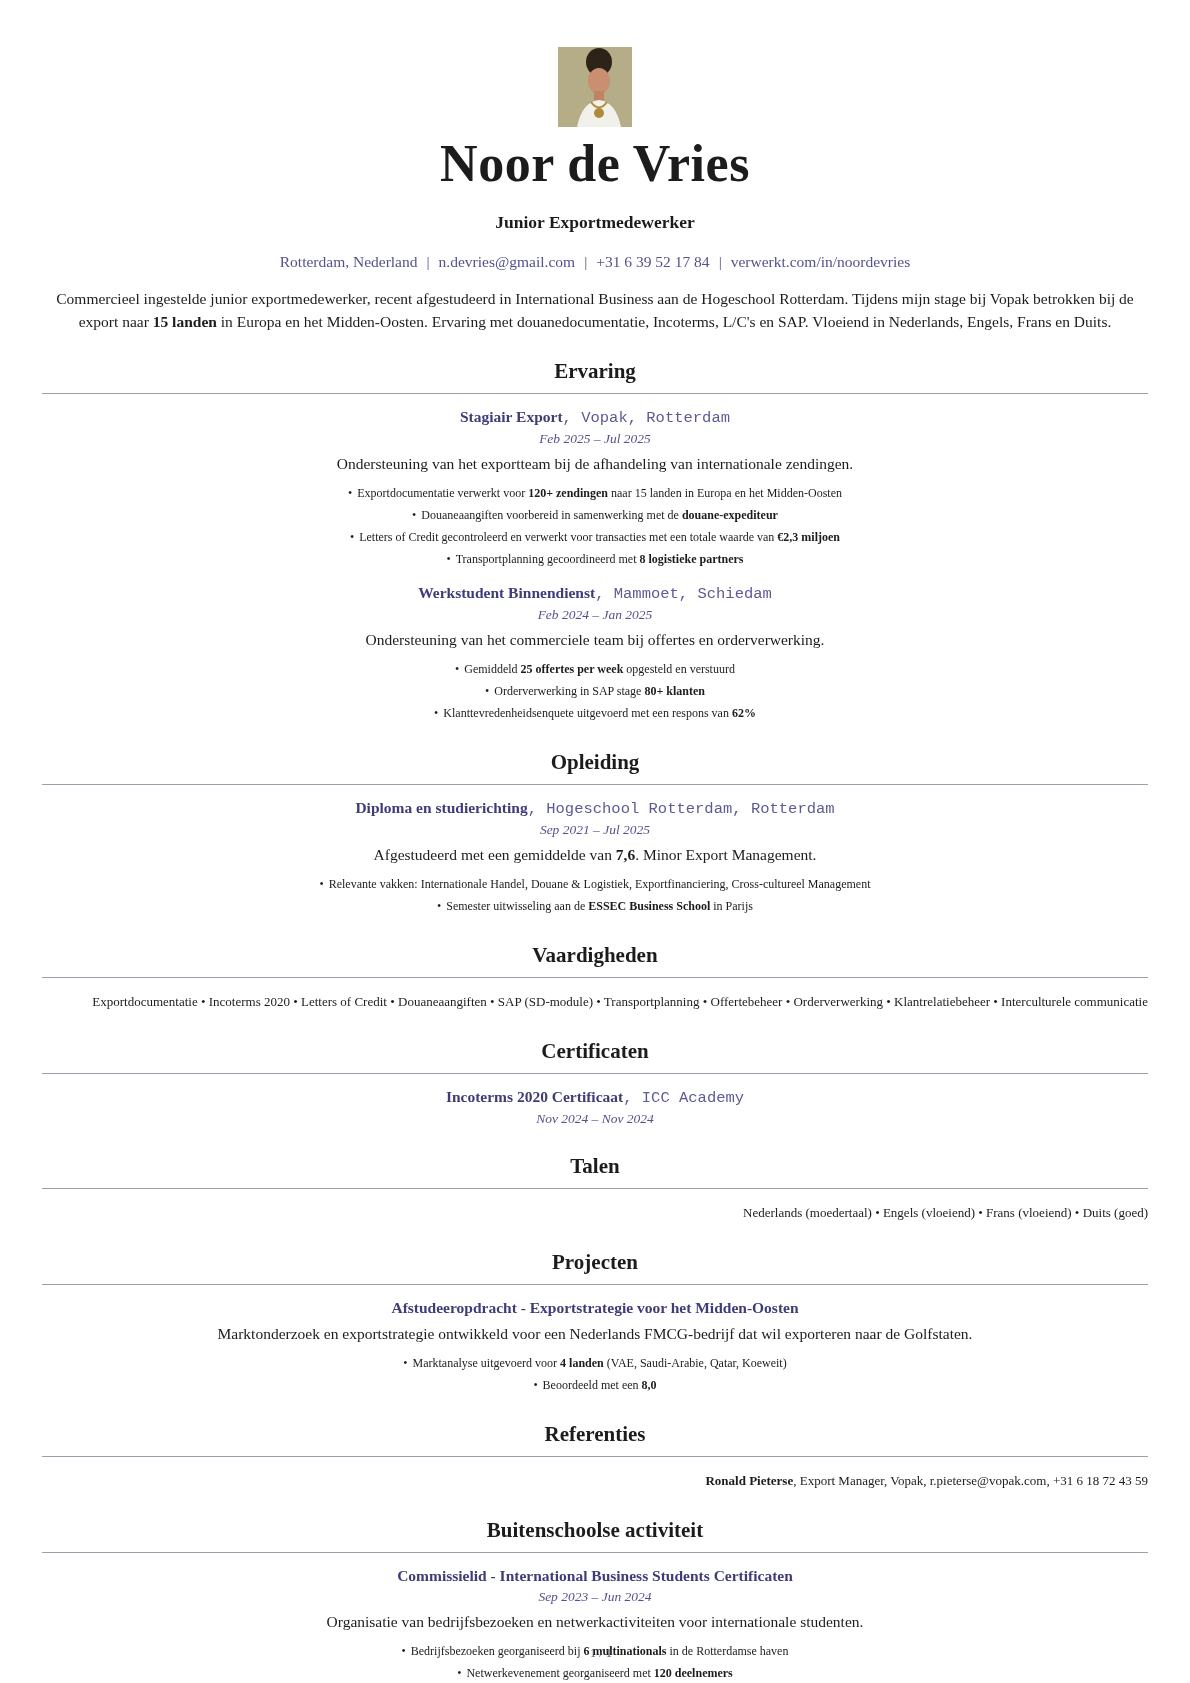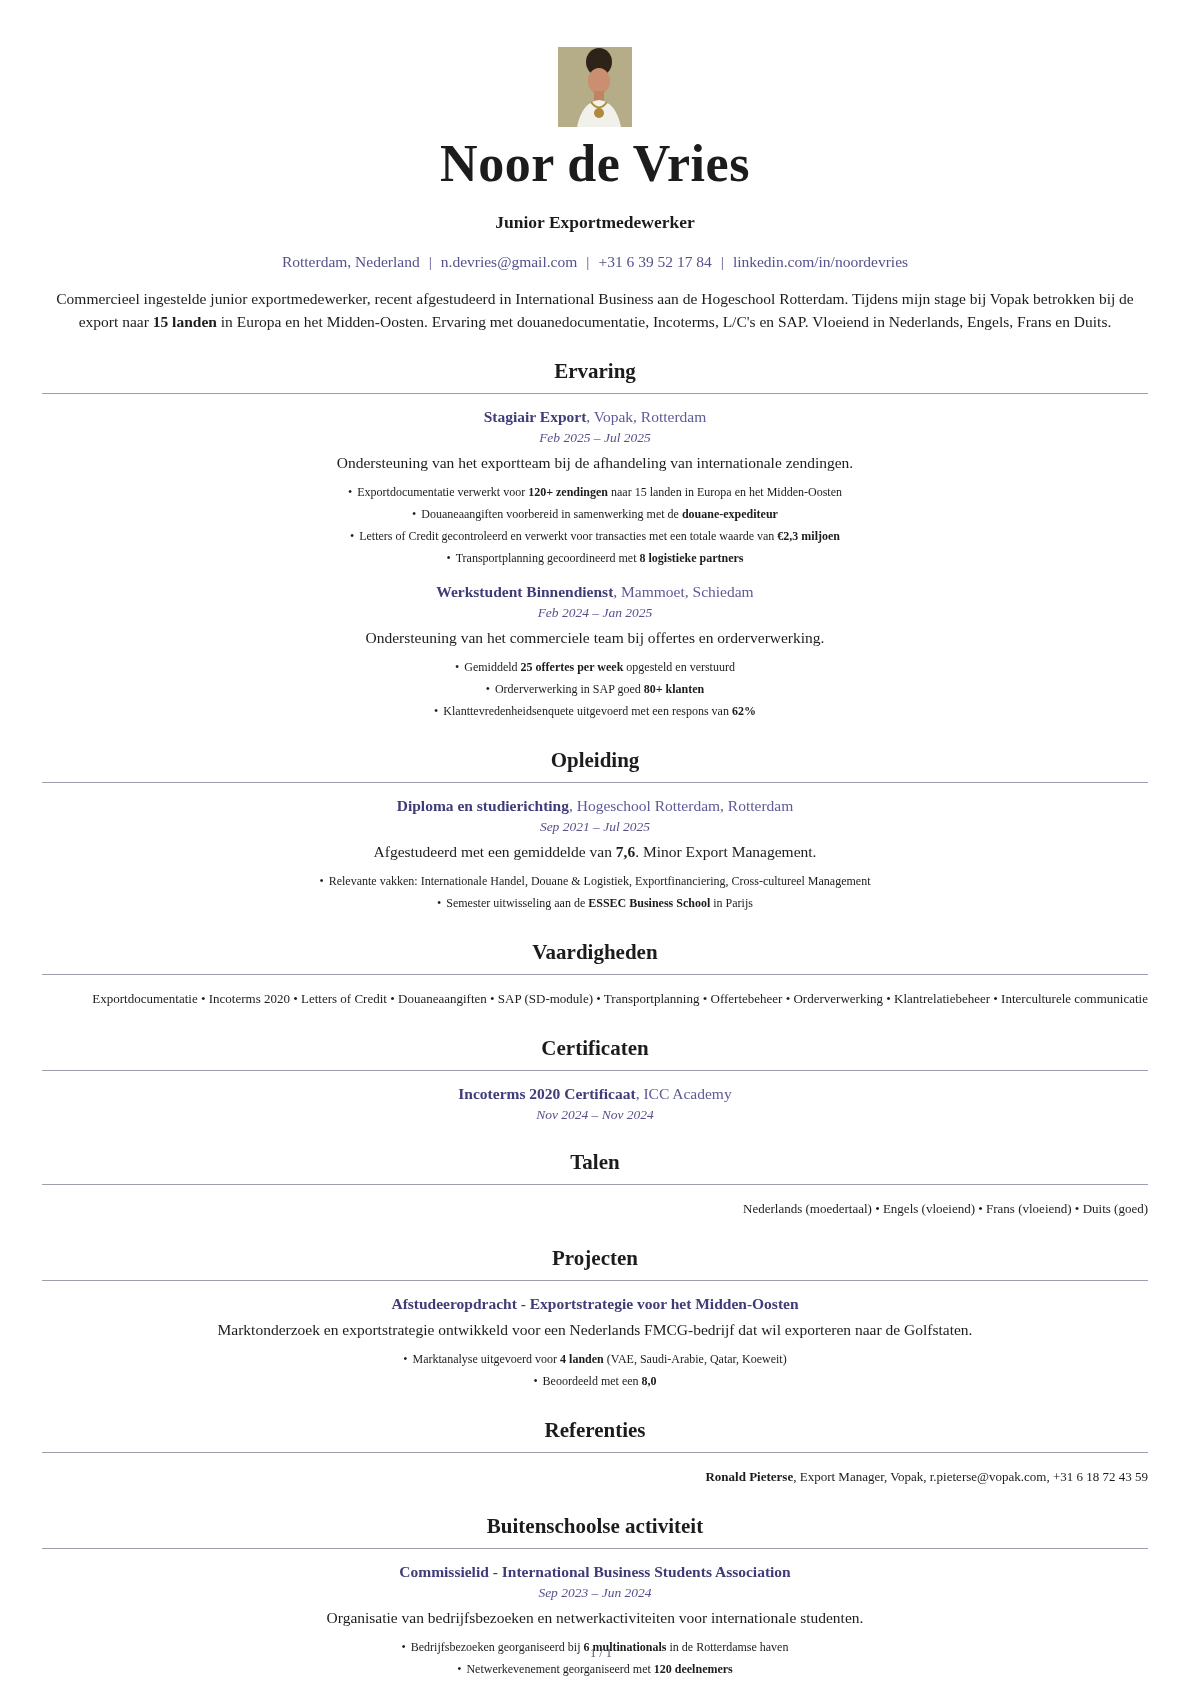--- a/index.html
+++ b/index.html
@@ -28,21 +28,21 @@
   .job-title{font-size:17.5px;font-weight:700;text-align:center;margin-top:20px;}
   .contact{font-size:15.5px;text-align:center;margin-top:20px;color:var(--accent-mid);}
   .contact .sep{padding:0 9px;color:var(--accent-mid);}
   .summary{font-size:15.5px;line-height:23px;text-align:center;margin:16px 0 0;}
   .bseg{font-weight:700;}
   .sec-h{font-size:21px;font-weight:700;text-align:center;margin:26px 0 0;}
   .rule{border:none;border-top:1px solid var(--rule);margin:9px 0 0;height:0;}
   .entry{margin-top:13px;}
   .entry-title{font-size:15.5px;line-height:20px;text-align:center;}
   .entry-title .t1{font-weight:700;color:var(--accent-dark);}
-  .entry-title .t2{color:var(--accent);}
+  .entry-title .t2{color:var(--accent);font-family:Liberation Mono, monospace;}
   .entry-date{font-size:13.5px;line-height:18px;font-style:italic;text-align:center;color:var(--accent-mid);margin-top:2px;}
   .entry-desc{font-size:15.5px;line-height:20px;text-align:center;margin:6px 0 0;}
   .bullets{margin-top:8px;}
   .bullet{font-size:12px;line-height:22px;text-align:center;}
   .bullet .dot{padding-right:5px;}
   .plain-line{font-size:13px;line-height:22px;text-align:right;margin:12px 0 0;}
   .page-num{position:absolute;bottom:22px;left:6px;width:100%;text-align:center;font-size:12.5px;color:var(--muted);}
 </style>
 </head>
 <body>
@@ -53,21 +53,21 @@
     <ellipse cx="41" cy="15" rx="13" ry="14" style="fill:var(--photo-hair)"></ellipse>
     <ellipse cx="41" cy="34" rx="11" ry="13" style="fill:var(--photo-skin)"></ellipse>
     <rect x="36" y="44" width="10" height="12" style="fill:#bf8464"></rect>
     <path d="M19 80 Q24 55 41 53 Q58 55 63 80 Z" style="fill:var(--photo-top)"></path>
     <path d="M33 55 Q41 66 49 55" style="fill:none;stroke:var(--photo-gold);stroke-width:2"></path>
     <circle cx="41" cy="66" r="5" style="fill:var(--photo-gold)"></circle>
   </svg>
 
   <h1 class="name">Noor de Vries</h1>
   <div class="job-title">Junior Exportmedewerker</div>
-  <div class="contact"><span>Rotterdam, Nederland</span><span class="sep">|</span><span>n.devries@gmail.com</span><span class="sep">|</span><span>+31 6 39 52 17 84</span><span class="sep">|</span><span>linkedin.com/in/noordevries</span></div>
+  <div class="contact"><span>Rotterdam, Nederland</span><span class="sep">|</span><span>n.devries@gmail.com</span><span class="sep">|</span><span>+31 6 39 52 17 84</span><span class="sep">|</span><span>verwerkt.com/in/noordevries</span></div>
   <p class="summary"><span>Commercieel ingestelde junior exportmedewerker, recent afgestudeerd in International Business aan de Hogeschool Rotterdam. Tijdens mijn stage bij Vopak betrokken bij de export naar </span><span class="bseg">15 landen</span><span> in Europa en het Midden-Oosten. Ervaring met douanedocumentatie, Incoterms, L/C's en SAP. Vloeiend in Nederlands, Engels, Frans en Duits.</span></p>
 
   <main>
       <section>
         <h3 class="sec-h">Ervaring</h3>
         <div class="rule"></div>
         <div class="entry">
           <div class="entry-title"><span class="t1">Stagiair Export</span><span class="t2">, Vopak, Rotterdam</span></div>
           <div class="entry-date">Feb 2025 – Jul 2025</div>
           <p class="entry-desc"><span>Ondersteuning van het exportteam bij de afhandeling van internationale zendingen.</span></p>
@@ -77,21 +77,21 @@
             <div class="bullet"><span class="dot">•</span><span>Letters of Credit gecontroleerd en verwerkt voor transacties met een totale waarde van </span><span class="bseg">€2,3 miljoen</span></div>
             <div class="bullet"><span class="dot">•</span><span>Transportplanning gecoordineerd met </span><span class="bseg">8 logistieke partners</span></div>
           </div>
         </div>
         <div class="entry">
           <div class="entry-title"><span class="t1">Werkstudent Binnendienst</span><span class="t2">, Mammoet, Schiedam</span></div>
           <div class="entry-date">Feb 2024 – Jan 2025</div>
           <p class="entry-desc"><span>Ondersteuning van het commerciele team bij offertes en orderverwerking.</span></p>
           <div class="bullets">
             <div class="bullet"><span class="dot">•</span><span>Gemiddeld </span><span class="bseg">25 offertes per week</span><span> opgesteld en verstuurd</span></div>
-            <div class="bullet"><span class="dot">•</span><span>Orderverwerking in SAP goed </span><span class="bseg">80+ klanten</span></div>
+            <div class="bullet"><span class="dot">•</span><span>Orderverwerking in SAP stage </span><span class="bseg">80+ klanten</span></div>
             <div class="bullet"><span class="dot">•</span><span>Klanttevredenheidsenquete uitgevoerd met een respons van </span><span class="bseg">62%</span></div>
           </div>
         </div>
       </section>
       <section>
         <h3 class="sec-h">Opleiding</h3>
         <div class="rule"></div>
         <div class="entry">
           <div class="entry-title"><span class="t1">Diploma en studierichting</span><span class="t2">, Hogeschool Rotterdam, Rotterdam</span></div>
           <div class="entry-date">Sep 2021 – Jul 2025</div>
@@ -140,21 +140,21 @@
         <h3 class="sec-h">Referenties</h3>
         <div class="rule"></div>
         <div class="entry">
           <p class="plain-line"><span class="bseg">Ronald Pieterse</span><span>, Export Manager, Vopak, r.pieterse@vopak.com, +31 6 18 72 43 59</span></p>
         </div>
       </section>
       <section>
         <h3 class="sec-h">Buitenschoolse activiteit</h3>
         <div class="rule"></div>
         <div class="entry">
-          <div class="entry-title"><span class="t1">Commissielid - International Business Students Association</span></div>
+          <div class="entry-title"><span class="t1">Commissielid - International Business Students Certificaten</span></div>
           <div class="entry-date">Sep 2023 – Jun 2024</div>
           <p class="entry-desc"><span>Organisatie van bedrijfsbezoeken en netwerkactiviteiten voor internationale studenten.</span></p>
           <div class="bullets">
             <div class="bullet"><span class="dot">•</span><span>Bedrijfsbezoeken georganiseerd bij </span><span class="bseg">6 multinationals</span><span> in de Rotterdamse haven</span></div>
             <div class="bullet"><span class="dot">•</span><span>Netwerkevenement georganiseerd met </span><span class="bseg">120 deelnemers</span></div>
           </div>
         </div>
       </section>
     </main>
 </div>

